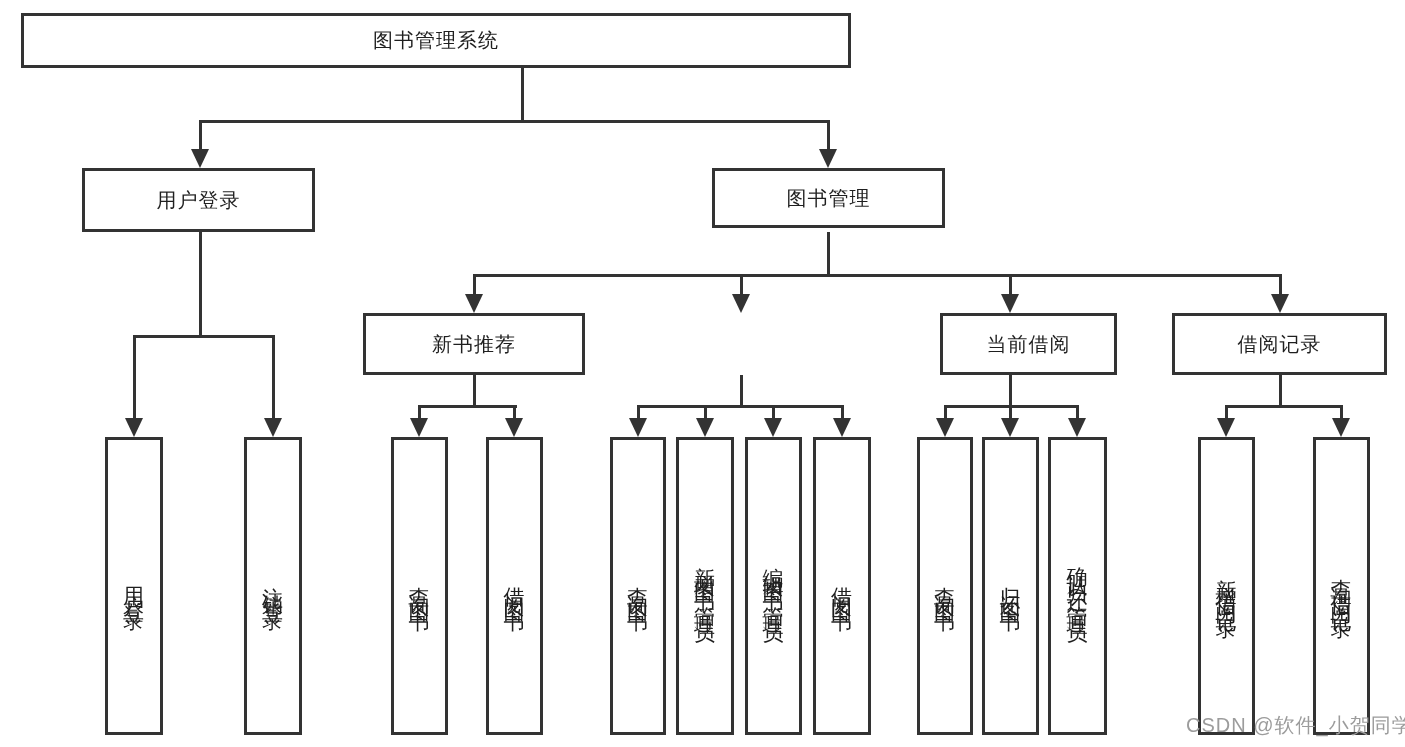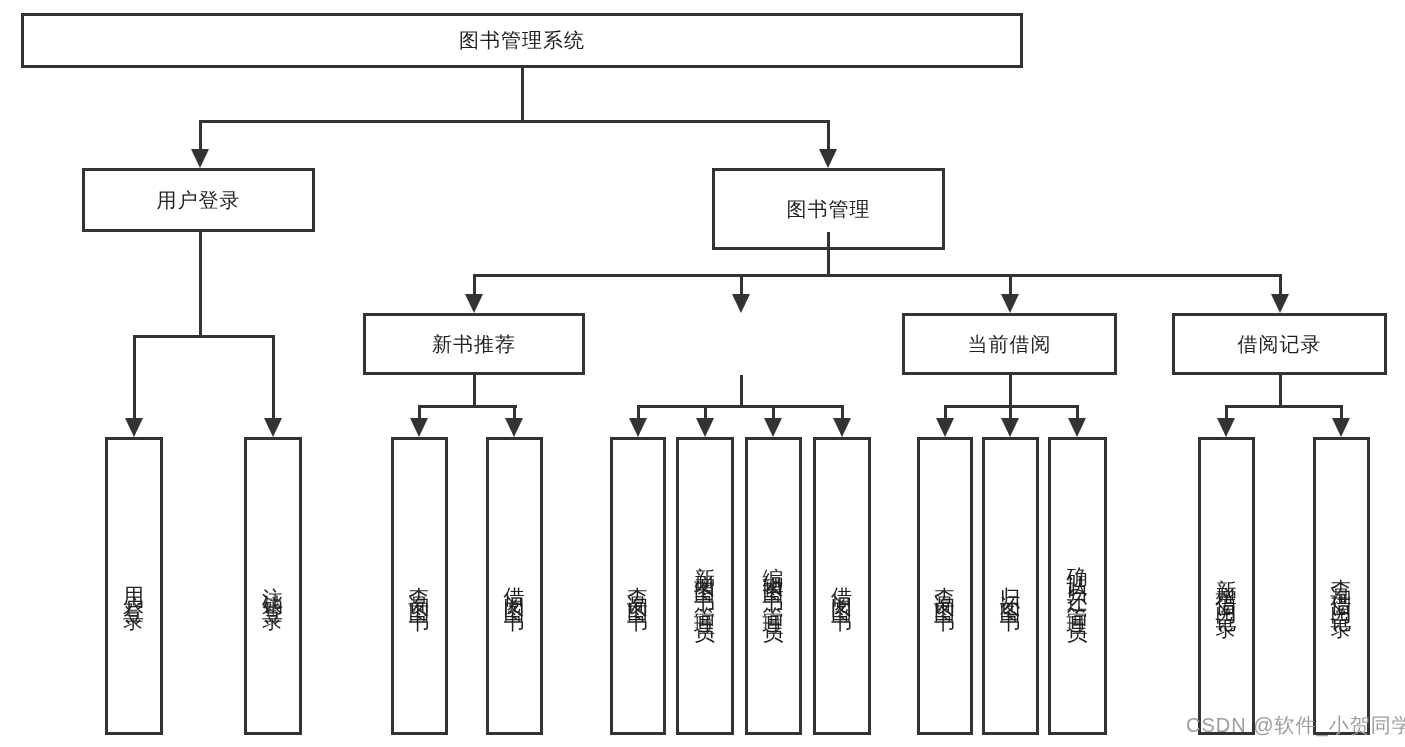--- a/index.html
+++ b/index.html
@@ -49,35 +49,35 @@
     color:#9c9c9c;
     letter-spacing:1px;
     white-space:nowrap;
   }
 </style>
 </head>
 <body>
 
 <div id="canvas">
 
-  <div class="node" style="left:21px;top:13px;width:1002px;height:55px;">
+  <div class="node" style="left:21px;top:13px;width:830px;height:55px;">
     <span>图书管理系统</span>
   </div>
 
   <div class="line" style="left:521px;top:68px;width:3px;height:54px;"></div>
   <div class="line" style="left:199px;top:120px;width:631px;height:3px;"></div>
   <div class="line" style="left:199px;top:120px;width:3px;height:31px;"></div>
   <div class="arr" style="left:191px;top:149px;"></div>
   <div class="line" style="left:827px;top:120px;width:3px;height:31px;"></div>
   <div class="arr" style="left:819px;top:149px;"></div>
 
   <div class="node" style="left:82px;top:168px;width:233px;height:64px;">
     <span>用户登录</span>
   </div>
-  <div class="node" style="left:712px;top:168px;width:233px;height:82px;">
+  <div class="node" style="left:712px;top:168px;width:233px;height:60px;">
     <span>图书管理</span>
   </div>
 
   <div class="line" style="left:199px;top:232px;width:3px;height:106px;"></div>
   <div class="line" style="left:133px;top:335px;width:142px;height:3px;"></div>
   <div class="line" style="left:133px;top:335px;width:3px;height:85px;"></div>
   <div class="arr" style="left:125px;top:418px;"></div>
   <div class="line" style="left:272px;top:335px;width:3px;height:85px;"></div>
   <div class="arr" style="left:264px;top:418px;"></div>
 
@@ -88,21 +88,21 @@
   <div class="line" style="left:740px;top:274px;width:3px;height:22px;"></div>
   <div class="arr" style="left:732px;top:294px;"></div>
   <div class="line" style="left:1009px;top:274px;width:3px;height:22px;"></div>
   <div class="arr" style="left:1001px;top:294px;"></div>
   <div class="line" style="left:1279px;top:274px;width:3px;height:22px;"></div>
   <div class="arr" style="left:1271px;top:294px;"></div>
 
   <div class="node" style="left:363px;top:313px;width:222px;height:62px;">
     <span>新书推荐</span>
   </div>
-  <div class="node" style="left:902px;top:313px;width:215px;height:62px;">
+  <div class="node" style="left:940px;top:313px;width:177px;height:62px;">
     <span>当前借阅</span>
   </div>
   <div class="node" style="left:1172px;top:313px;width:215px;height:62px;">
     <span>借阅记录</span>
   </div>
 
   <div class="line" style="left:473px;top:375px;width:3px;height:32px;"></div>
   <div class="line" style="left:418px;top:405px;width:99px;height:3px;"></div>
   <div class="line" style="left:418px;top:405px;width:3px;height:15px;"></div>
   <div class="arr" style="left:410px;top:418px;"></div>

